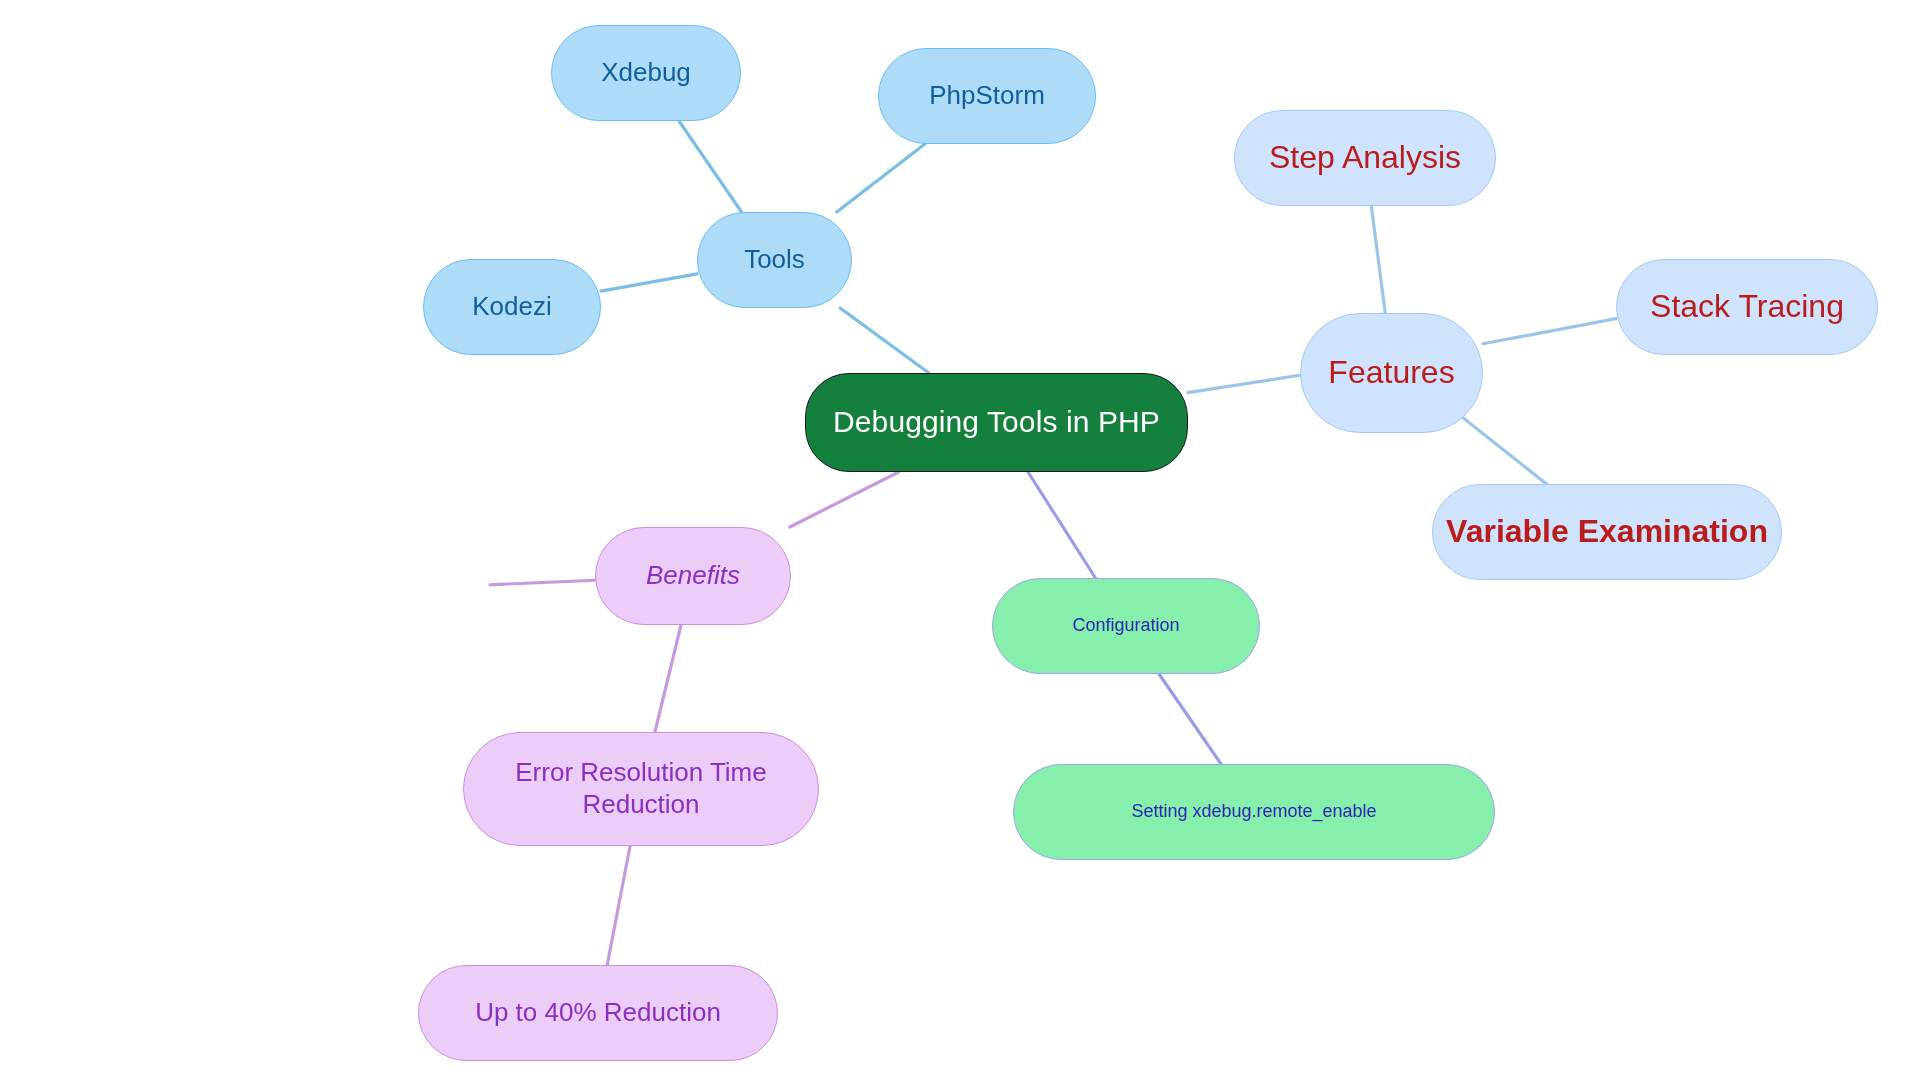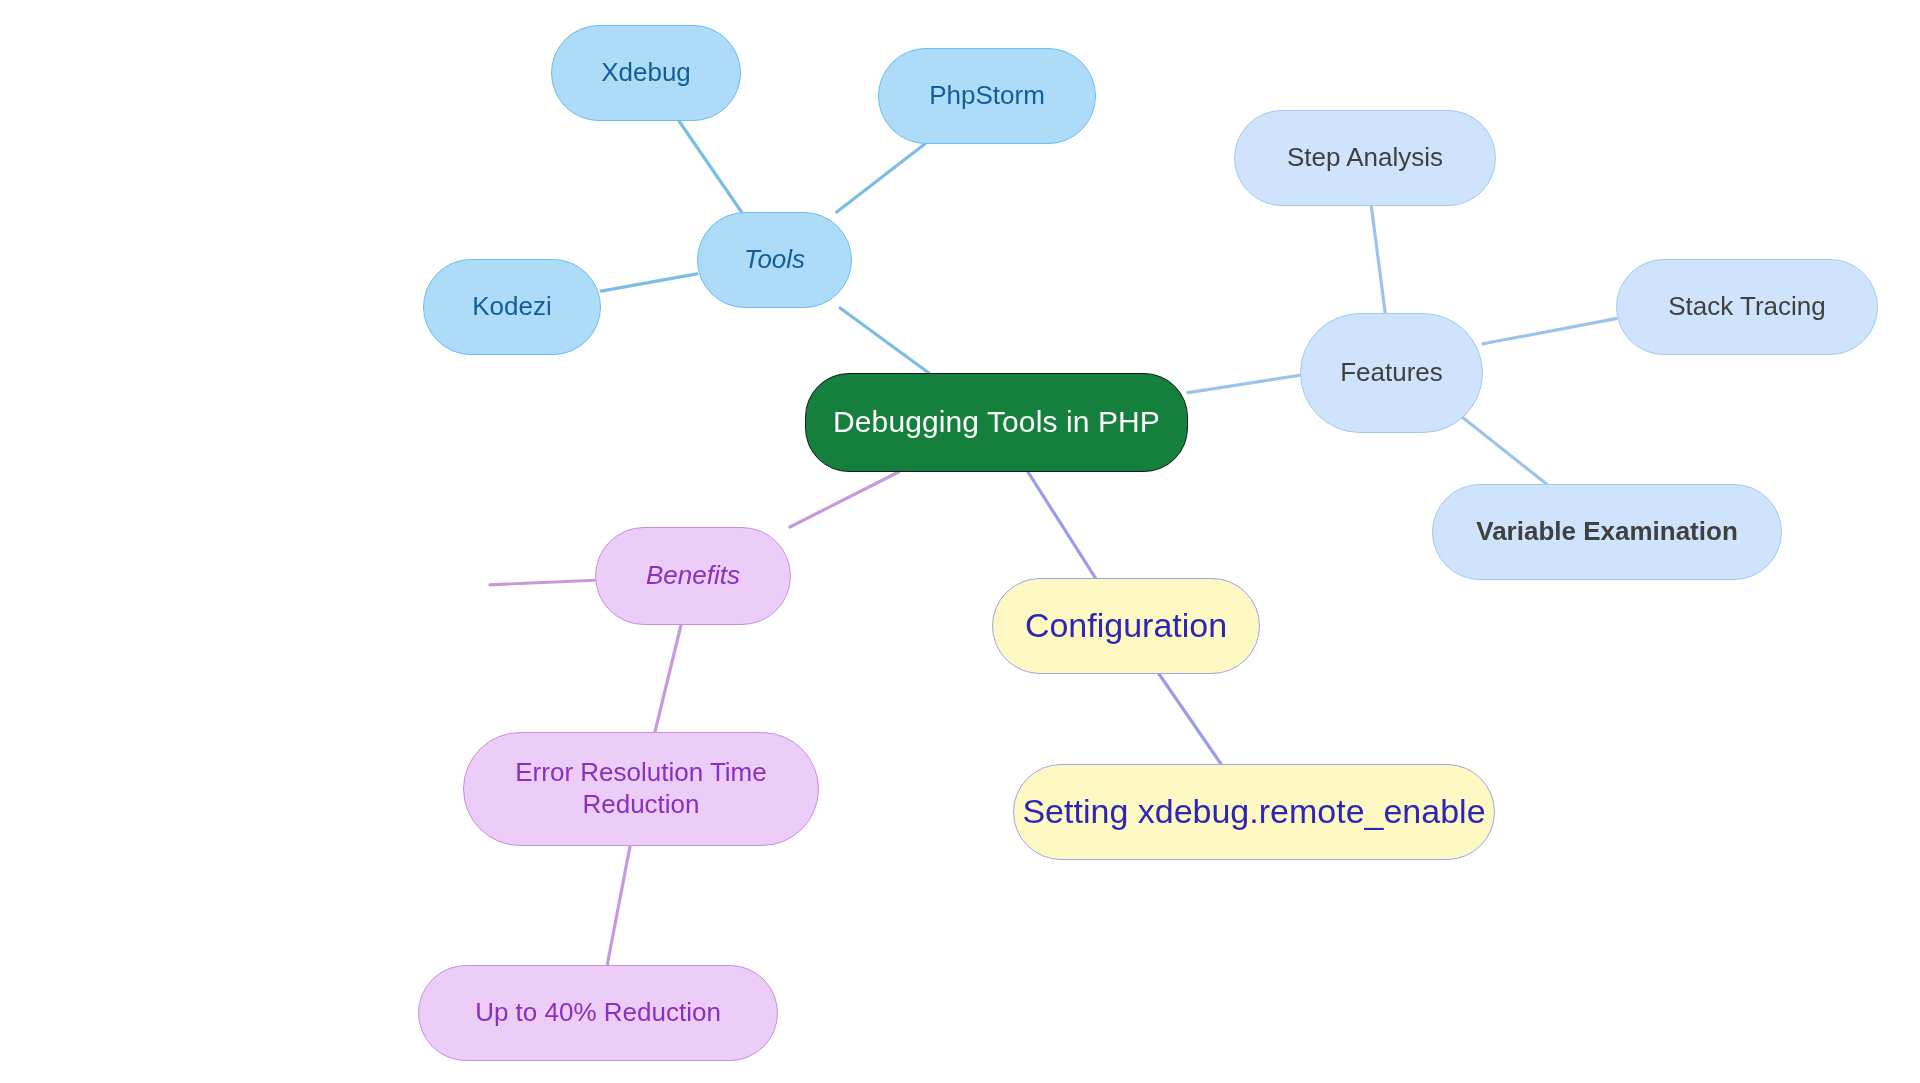--- a/index.html
+++ b/index.html
@@ -57,34 +57,34 @@
   }
   .node-blue-mid {
     background: #aedcf8;
     border-color: #6dbcef;
     color: #115e9b;
     font-size: 26px;
   }
   .node-blue-light {
     background: #cfe4fc;
     border-color: #a4c9ef;
-    color: #404040;
-    font-size: 26px;
+    color: #b91c1c;
+    font-size: 32px;
   }
   .node-purple {
     background: #eccdf7;
     border-color: #c98fe0;
     color: #8a2fc0;
     font-size: 26px;
   }
   .node-indigo {
-    background: #fef9c3;
+    background: #86efac;
     border-color: #9ea3ef;
     color: #2d25b5;
-    font-size: 34px;
+    font-size: 18px;
   }
 </style>
 </head>
 <body>
 
 <div id="mindmap-canvas">
 
   <svg id="edge-layer" viewBox="0 0 1920 1083">
       <line x1="928.88" y1="373.00" x2="840.08" y2="308.00" stroke="#7cbde4" class="edge"></line>
       <line x1="741.52" y1="212.00" x2="678.98" y2="121.00" stroke="#7cbde4" class="edge"></line>
@@ -97,21 +97,21 @@
       <line x1="1028.00" y1="472.00" x2="1095.45" y2="578.00" stroke="#9a9ce6" class="edge"></line>
       <line x1="1159.03" y1="674.00" x2="1220.97" y2="764.00" stroke="#9a9ce6" class="edge"></line>
       <line x1="898.63" y1="472.00" x2="789.88" y2="527.00" stroke="#c79ade" class="edge"></line>
       <line x1="595.00" y1="580.25" x2="490.00" y2="584.80" stroke="#c79ade" class="edge"></line>
       <line x1="681.04" y1="625.00" x2="654.92" y2="732.00" stroke="#c79ade" class="edge"></line>
       <line x1="630.06" y1="846.00" x2="607.21" y2="965.00" stroke="#c79ade" class="edge"></line>
     </svg>
 
   <div class="node node-root" style="left: 805px; top: 373px; width: 383px; height: 99px;">Debugging Tools in PHP</div>
 
-  <div class="node node-blue-mid" style="left: 697px; top: 212px; width: 155px; height: 96px; font-style: italic;">Tools</div>
+  <div class="node node-blue-mid" style="left: 697px; top: 212px; width: 155px; height: 96px;">Tools</div>
   <div class="node node-blue-mid" style="left: 551px; top: 25px; width: 190px; height: 96px;">Xdebug</div>
   <div class="node node-blue-mid" style="left: 878px; top: 48px; width: 218px; height: 96px;">PhpStorm</div>
   <div class="node node-blue-mid" style="left: 423px; top: 259px; width: 178px; height: 96px;">Kodezi</div>
 
   <div class="node node-blue-light" style="left: 1300px; top: 313px; width: 183px; height: 120px;">Features</div>
   <div class="node node-blue-light" style="left: 1234px; top: 110px; width: 262px; height: 96px;">Step Analysis</div>
   <div class="node node-blue-light" style="left: 1616px; top: 246px; width: 262px; height: 96px; margin-top: 13px;">Stack Tracing</div>
   <div class="node node-blue-light" style="left: 1432px; top: 484px; width: 350px; height: 96px; font-weight: bold;">Variable Examination</div>
 
   <div class="node node-indigo" style="left: 992px; top: 578px; width: 268px; height: 96px;">Configuration</div>

